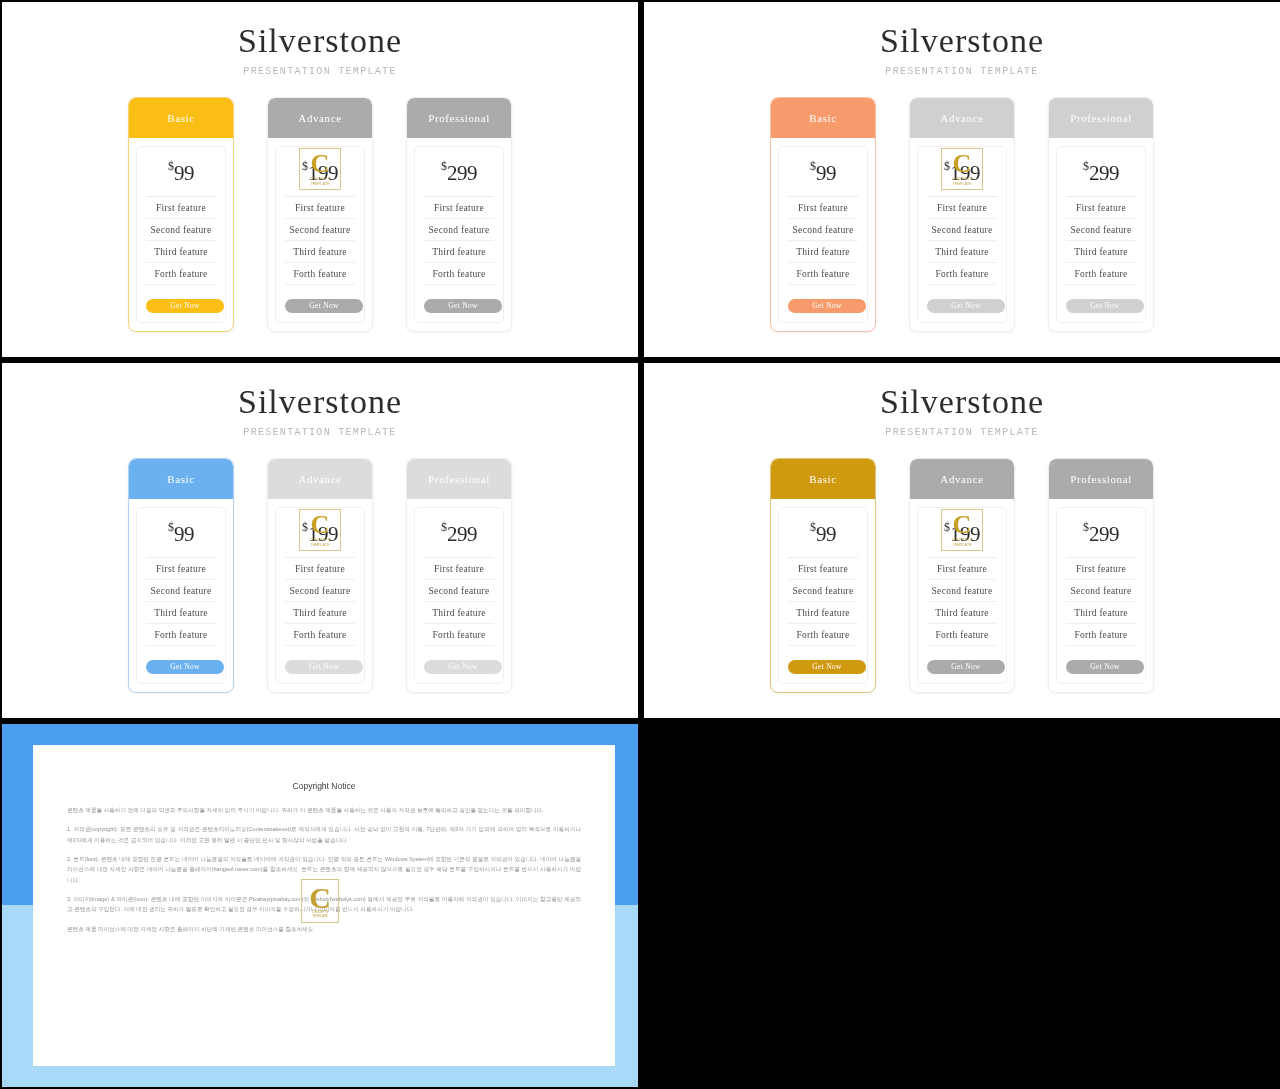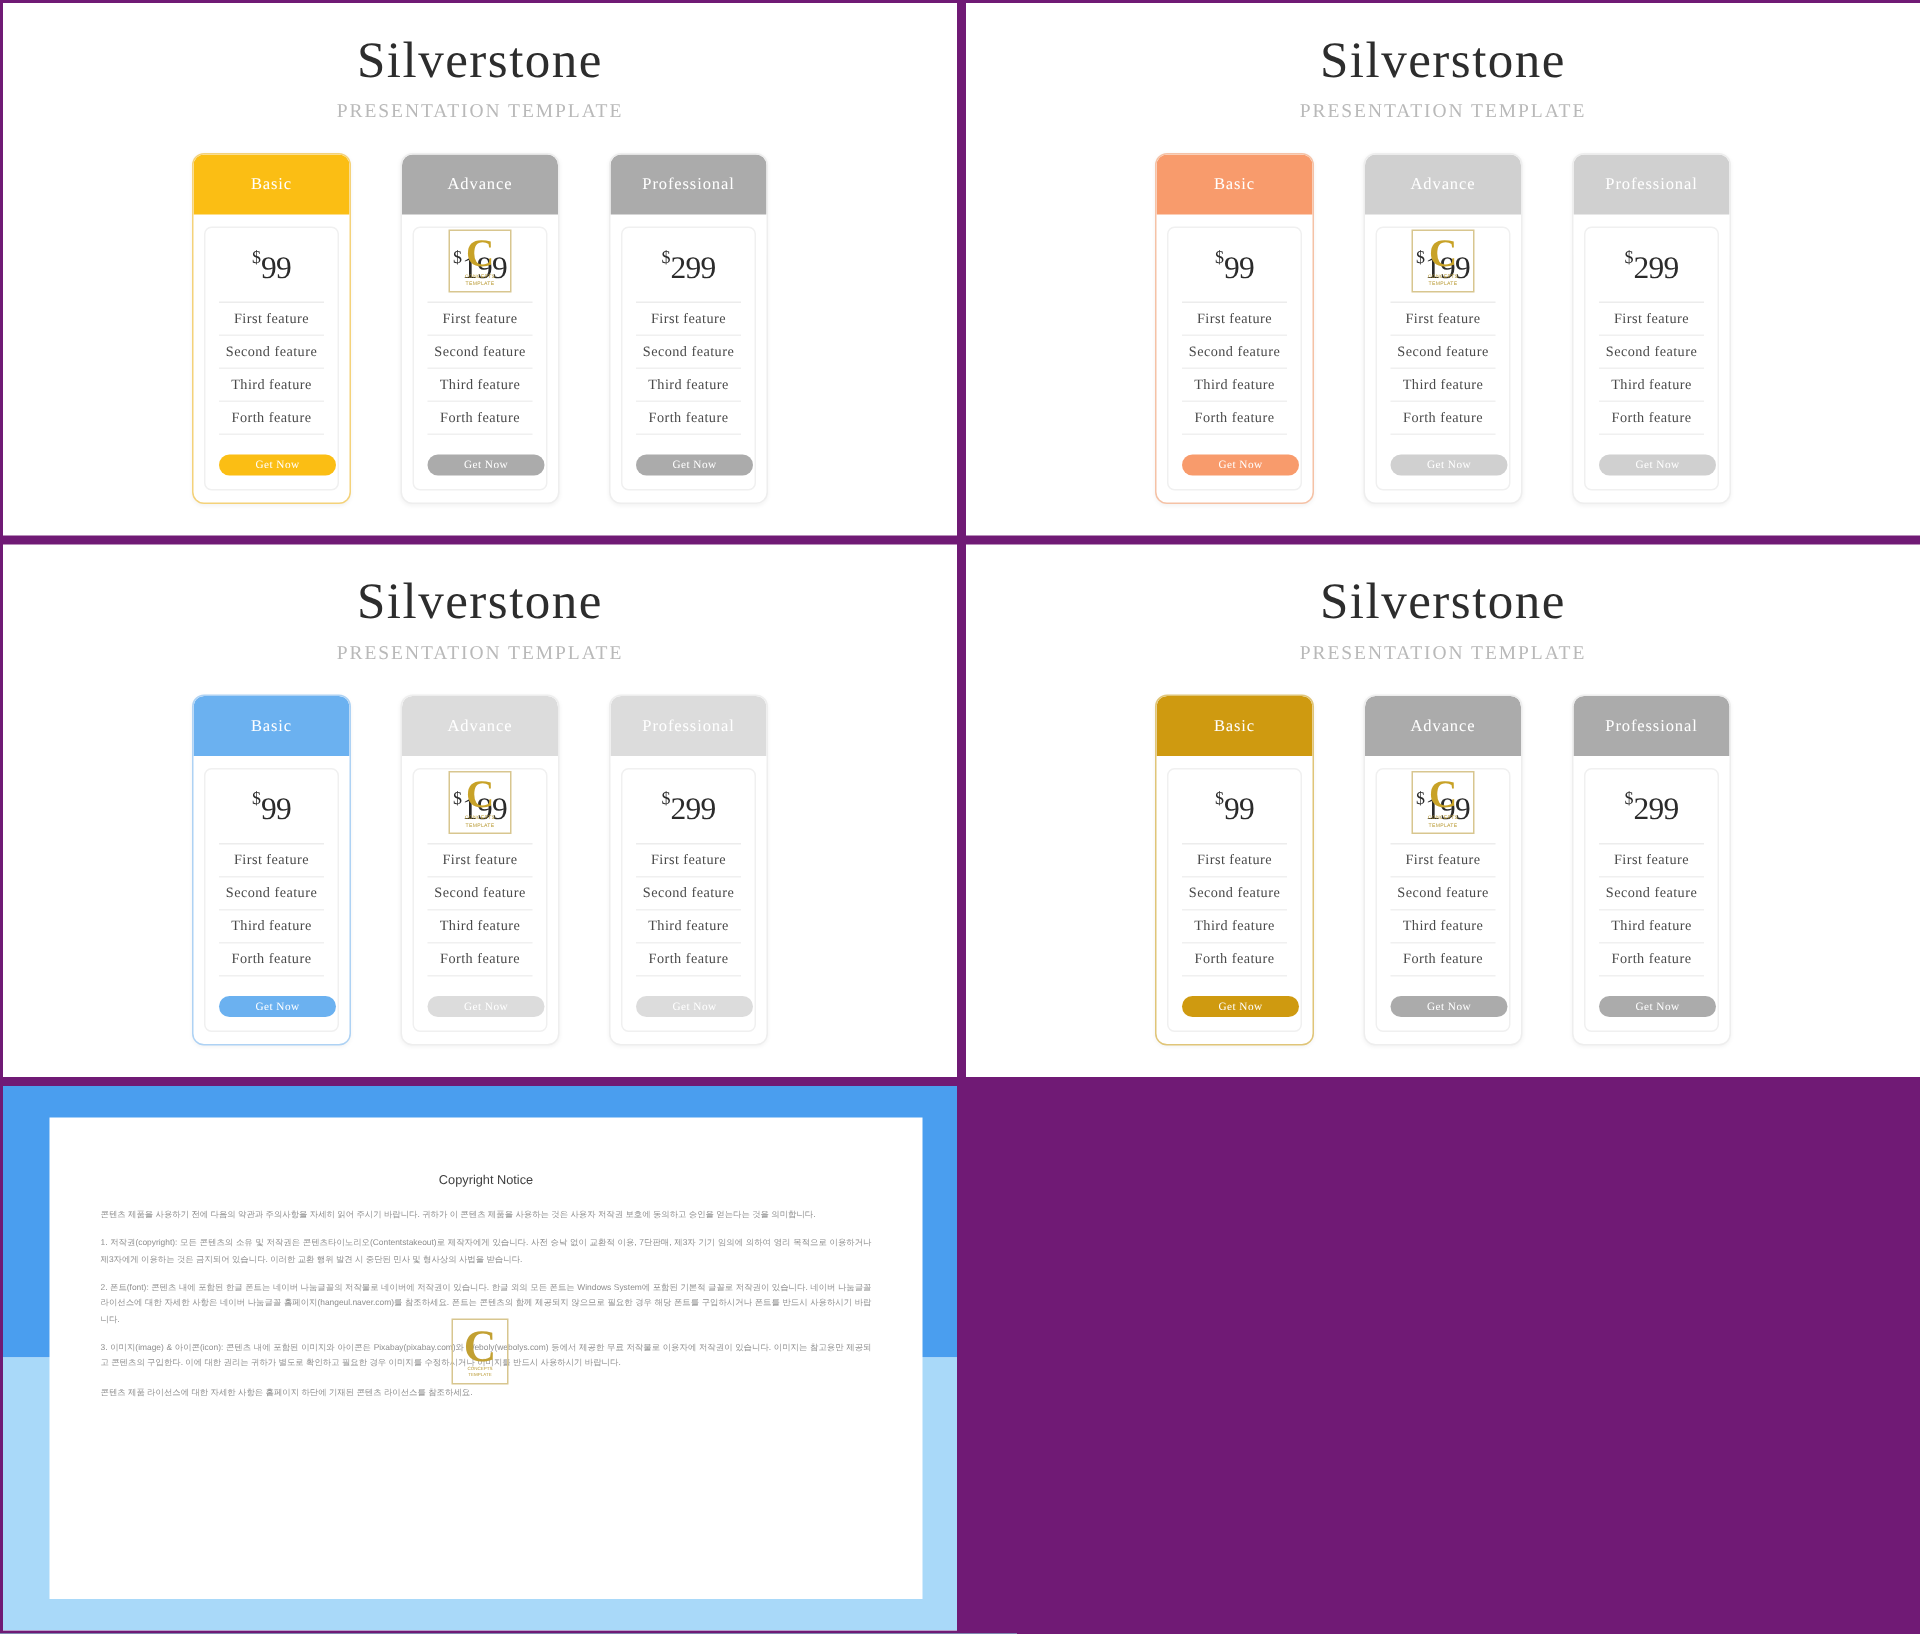--- a/index.html
+++ b/index.html
@@ -5,21 +5,21 @@
   * { box-sizing: border-box; margin: 0; padding: 0; }
   html, body {
     width: 1280px; height: 1089px;
     background: #8ddfdf;
     font-family: "Liberation Sans", sans-serif;
     overflow: hidden;
   }
   .grid {
     position: relative;
     width: 1280px; height: 1089px;
-    background: #701a75;
+    background: #000000;
   }
 
   
   .slide {
     position: absolute;
     background: #ffffff;
     overflow: hidden;
   }
   #slide-1 { left: 2px;   top: 2px;   width: 636px; height: 355px; }
   #slide-2 { left: 644px; top: 2px;   width: 636px; height: 355px; }
@@ -31,22 +31,22 @@
   .slide-head { text-align: center; padding-top: 20px; }
   .brand-title {
     font-family: "Liberation Serif", serif;
     font-size: 34px;
     font-weight: 400;
     color: #2d2d2d;
     letter-spacing: 1px;
     line-height: 1.1;
   }
   .brand-sub {
-    font-family: Liberation Serif, serif;
-    font-size: 13px;
+    font-family: Liberation Mono, monospace;
+    font-size: 10px;
     letter-spacing: 1.3px;
     color: #b9b9b9;
     margin-top: 7px;
   }
 
   
   .price-row {
     display: flex;
     justify-content: center;
     gap: 33px;

